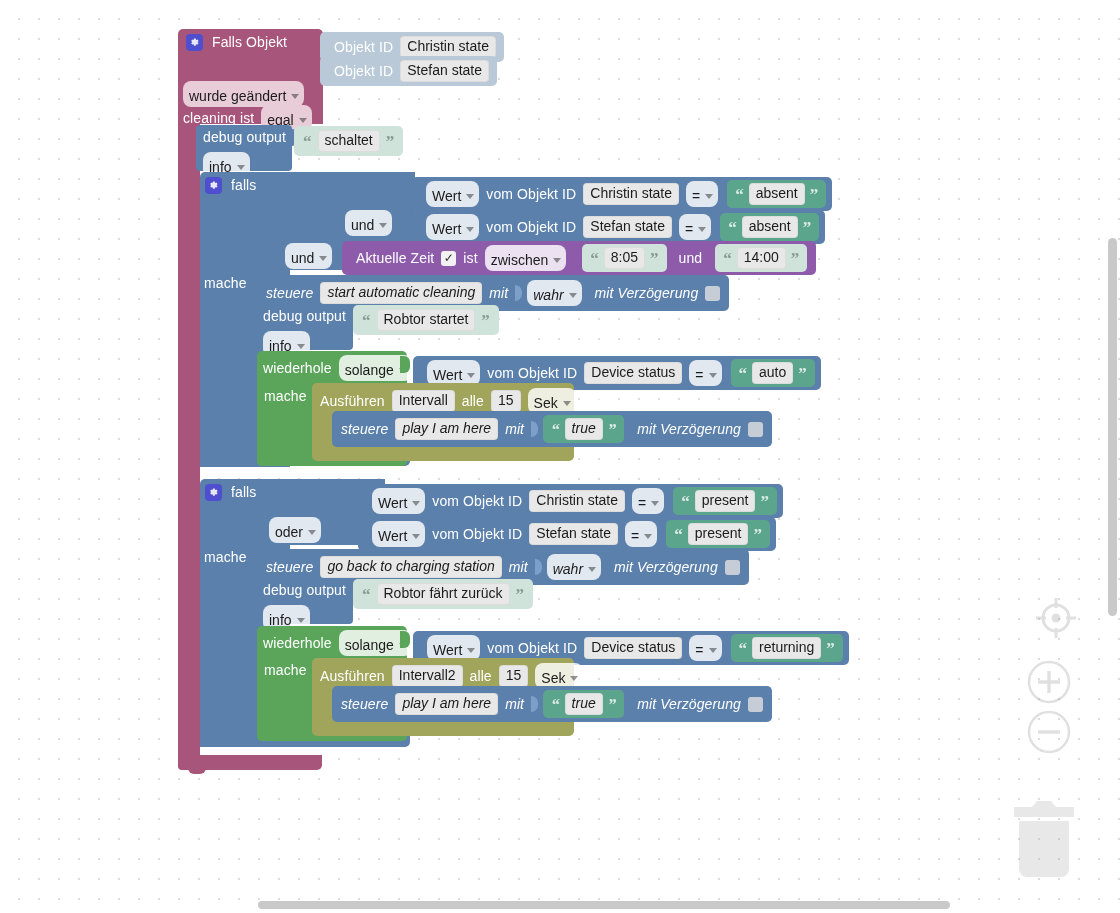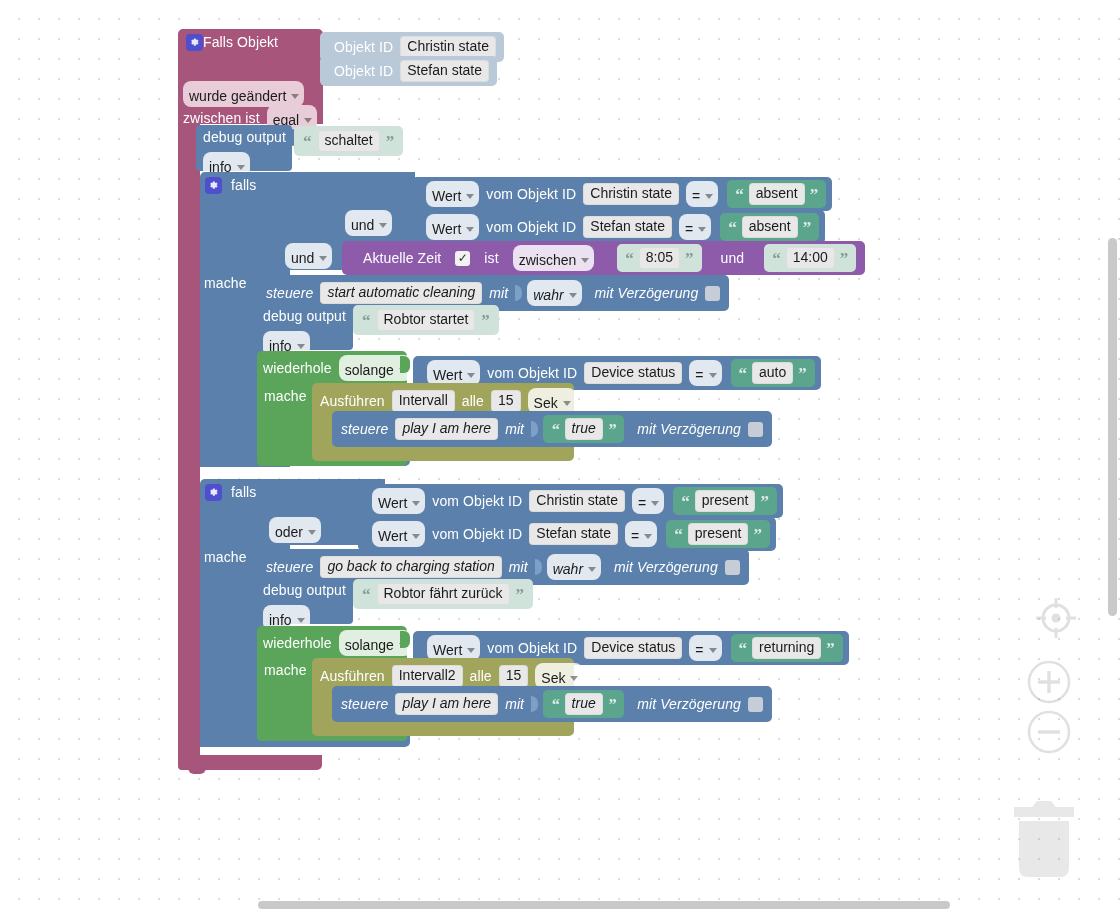--- a/index.html
+++ b/index.html
@@ -113,21 +113,21 @@
 <body>
 
 <div id="canvas">
 
   <div class="blk c-rose" style="left:178px; top:29px; width:145px; height:95px; border-radius:5px 5px 0 0;"></div>
 
   <div class="blk c-rose" style="left:178px; top:118px; width:22px; height:652px; border-radius:0 0 4px 4px;"></div>
   <div class="blk c-rose" style="left:178px; top:755px; width:144px; height:15px; border-radius:0 0 5px 5px;"></div>
   <div class="blk c-rose" style="left:188px; top:768px; width:18px; height:6px; border-radius:0 0 6px 6px;"></div>
 
-  <div class="blk row" style="left:186px; top:34px; ">
+  <div class="blk row" style="left:186px; top:34px; gap:9px;">
     <span class="gear">
       <svg width="11" height="11" viewBox="0 0 24 24">
           <path fill="#e8e8f8" d="M12 8.5a3.5 3.5 0 1 0 0 7 3.5 3.5 0 0 0 0-7zm9 4.5l-2-1.1a7.3 7.3 0 0 0 0-1.8L21 9l-2-3.4-2.2.8a7.4 7.4 0 0 0-1.6-.9L14.8 3h-3.9l-.4 2.4a7.4 7.4 0 0 0-1.6.9L6.7 5.6 4.7 9l1.9 1.1a7.3 7.3 0 0 0 0 1.8L4.7 13l2 3.4 2.2-.8c.5.4 1 .7 1.6.9l.4 2.4h3.9l.4-2.4c.6-.2 1.1-.5 1.6-.9l2.2.8 2-3.4z"></path>
         </svg>
     </span>
     <span class="lbl">Falls Objekt</span>
   </div>
 
   <div class="blk c-rose" style="left:313px; top:34px; width:10px; height:19px; border-radius:0 6px 6px 0;"></div>
   <div class="blk c-lblue row pad" style="left:320px; top:32px; gap:7px; border-radius:5px; padding:4px 8px;">
@@ -144,21 +144,21 @@
   </div>
 
   <div class="blk" style="left:183px; top:81px;">
     <span class="dd" style="background:#e8ccd8;">
       <span>wurde geändert</span>
       <span class="car"></span>
     </span>
   </div>
 
   <div class="blk row" style="left:183px; top:105px; gap:7px;">
-    <span class="lbl">zwischen ist</span>
+    <span class="lbl">cleaning ist</span>
     <span class="dd" style="background:#e8ccd8;justify-content:space-between;">
       <span>egal</span>
       <span class="car"></span>
     </span>
   </div>
 
   <div class="blk c-steel" style="left:196px; top:125px; width:96px; height:46px; border-radius:4px;"></div>
   <div class="blk row" style="left:203px; top:130px; gap:6px;">
     <span class="lbl">debug output</span>
   </div>
@@ -233,21 +233,21 @@
     </span>
   </div>
 
   <div class="blk" style="left:285px; top:243px;">
     <span class="dd">
       <span>und</span>
       <span class="car"></span>
     </span>
   </div>
 
-  <div class="blk c-purple row" style="left:342px; top:241px; gap:14px; border-radius:5px; padding:4px 9px;">
+  <div class="blk c-purple row" style="left:342px; top:241px; gap:7px; border-radius:5px; padding:4px 9px;">
     <span class="tab c-purple" style="margin-left:-9px;"></span>
     <span class="lbl">Aktuelle Zeit</span>
     <span class="cbx">✓</span>
     <span class="lbl">ist</span>
     <span class="dd">
       <span>zwischen</span>
       <span class="car"></span>
     </span>
     <span class="c-mint row" style="gap:5px; border-radius:5px; padding:3px 8px; margin:-1px 0 -1px 9px;">
       <span class="q d">“</span>

